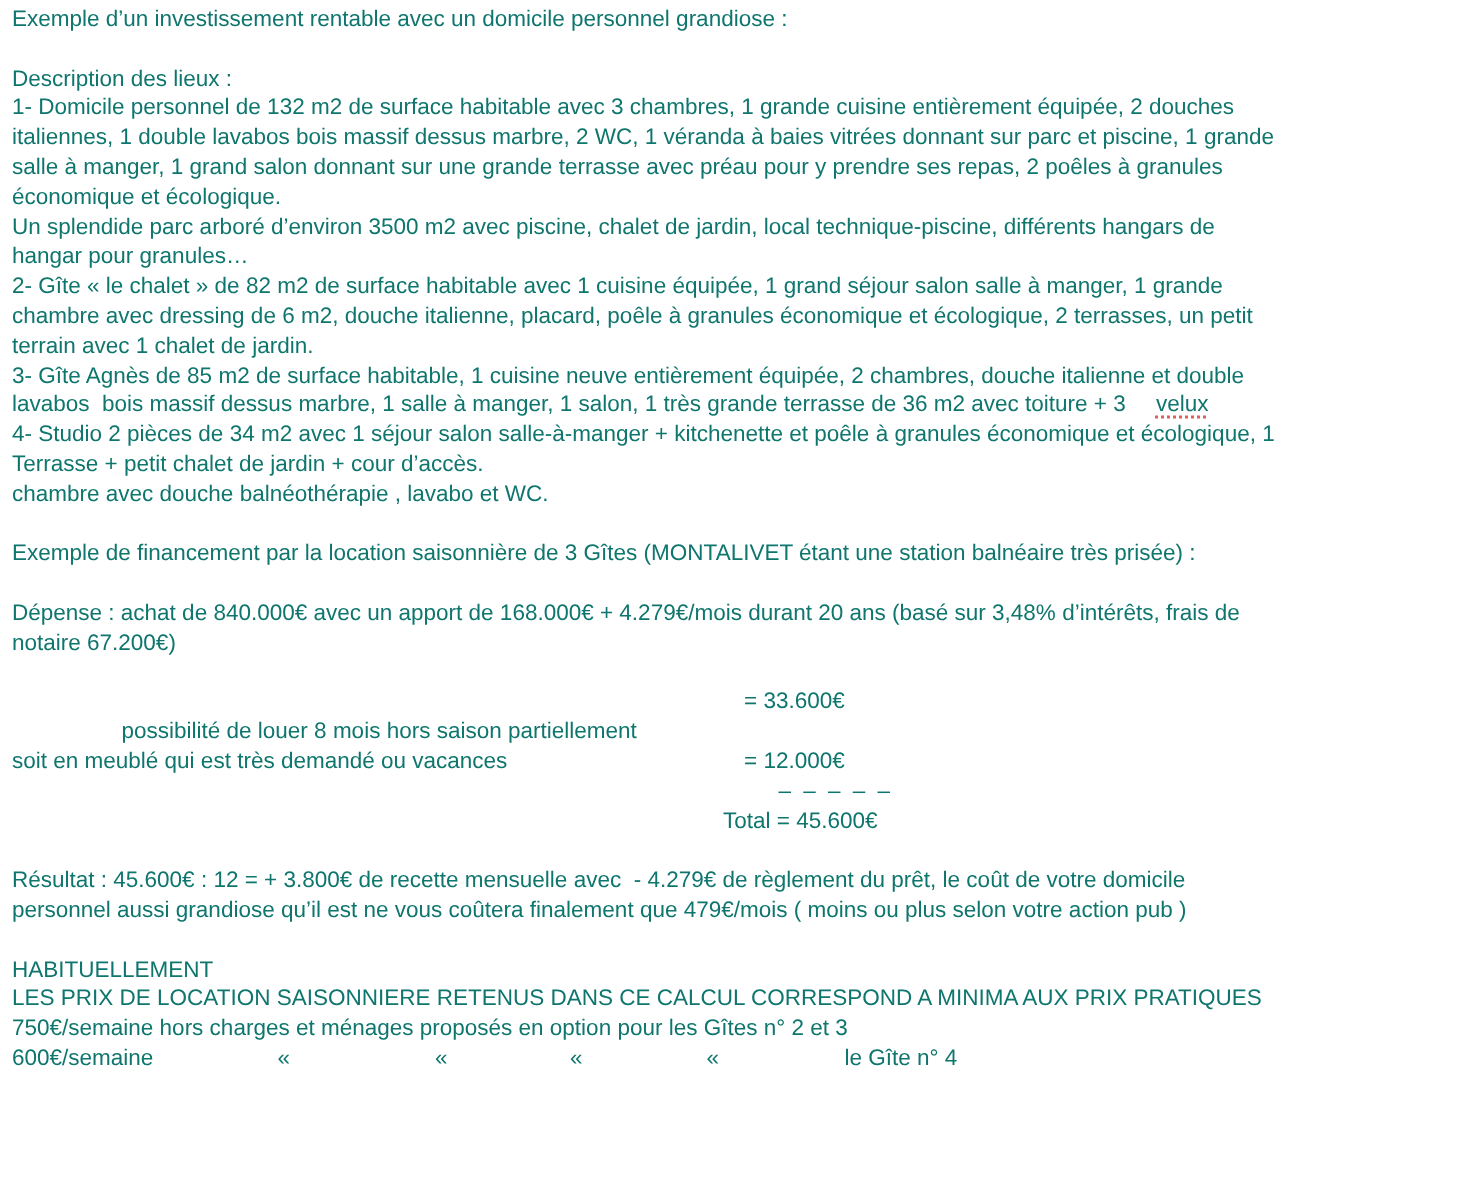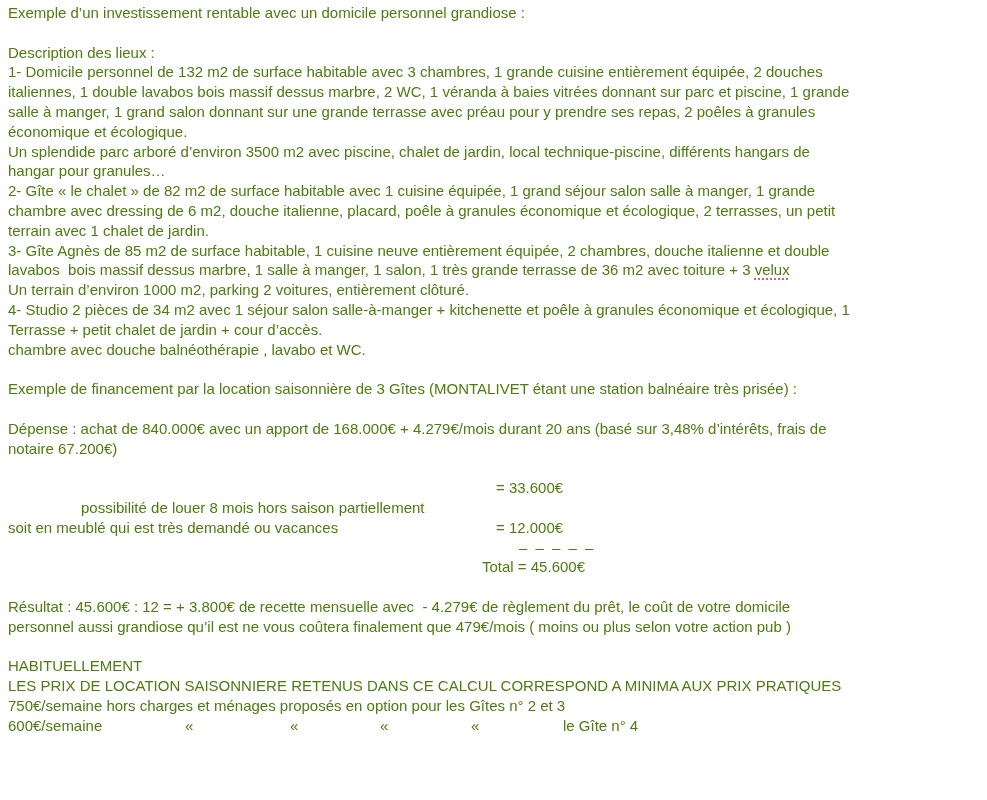--- a/index.html
+++ b/index.html
@@ -11,21 +11,21 @@
     overflow: hidden;
   }
   .page {
     box-sizing: border-box;
     width: 987px;
     height: 800px;
     padding: 3px 8px 0 8px;
     font-family: "Liberation Sans", sans-serif;
     font-size: 15px;
     line-height: 19.8px;
-    color: #4d7c0f;
+    color: #0f766e;
     cursor: text;
   }
   .line {
     white-space: pre;
     min-height: 19.8px;
     position: relative;
   }
   .abs { position: absolute; top: 0; }
   .amt   { left: 488px; }
   .dash  { left: 511px; letter-spacing: 2px; }
@@ -33,41 +33,41 @@
   .indent-b { padding-left: 73px; }
   .g1 { left: 177px; }
   .g2 { left: 282px; }
   .g3 { left: 372px; }
   .g4 { left: 463px; }
   .g5 { left: 555px; }
   .misspelled {
     text-decoration: underline dotted #e06060;
     text-decoration-thickness: 2px;
     text-underline-offset: 3px;
+    margin-left: 16px;
   }
 </style>
 </head>
 <body>
 
 <div class="page">
   <div class="line">Exemple d’un investissement rentable avec un domicile personnel grandiose :</div>
   <div class="line"></div>
   <div class="line">Description des lieux :</div>
   <div class="line">1- Domicile personnel de 132 m2 de surface habitable avec 3 chambres, 1 grande cuisine entièrement équipée, 2 douches</div>
   <div class="line">italiennes, 1 double lavabos bois massif dessus marbre, 2 WC, 1 véranda à baies vitrées donnant sur parc et piscine, 1 grande</div>
   <div class="line">salle à manger, 1 grand salon donnant sur une grande terrasse avec préau pour y prendre ses repas, 2 poêles à granules</div>
   <div class="line">économique et écologique.</div>
   <div class="line">Un splendide parc arboré d’environ 3500 m2 avec piscine, chalet de jardin, local technique-piscine, différents hangars de</div>
   <div class="line">hangar pour granules…</div>
   <div class="line">2- Gîte « le chalet » de 82 m2 de surface habitable avec 1 cuisine équipée, 1 grand séjour salon salle à manger, 1 grande</div>
   <div class="line">chambre avec dressing de 6 m2, douche italienne, placard, poêle à granules économique et écologique, 2 terrasses, un petit</div>
   <div class="line">terrain avec 1 chalet de jardin.</div>
   <div class="line">3- Gîte Agnès de 85 m2 de surface habitable, 1 cuisine neuve entièrement équipée, 2 chambres, douche italienne et double</div>
   <div class="line"><span>lavabos  bois massif dessus marbre, 1 salle à manger, 1 salon, 1 très grande terrasse de 36 m2 avec toiture + 3 </span><span class="misspelled">velux</span></div>
-  <div class="line">Un terrain d’environ 1000 m2, parking 2 voitures, entièrement clôturé.</div>
   <div class="line">4- Studio 2 pièces de 34 m2 avec 1 séjour salon salle-à-manger + kitchenette et poêle à granules économique et écologique, 1</div>
   <div class="line">Terrasse + petit chalet de jardin + cour d’accès.</div>
   <div class="line">chambre avec douche balnéothérapie , lavabo et WC.</div>
   <div class="line"></div>
   <div class="line">Exemple de financement par la location saisonnière de 3 Gîtes (MONTALIVET étant une station balnéaire très prisée) :</div>
   <div class="line"></div>
   <div class="line">Dépense : achat de 840.000€ avec un apport de 168.000€ + 4.279€/mois durant 20 ans (basé sur 3,48% d’intérêts, frais de</div>
   <div class="line">notaire 67.200€)</div>
   <div class="line"></div>
   <div class="line"><span class="abs amt">= 33.600€</span></div>

